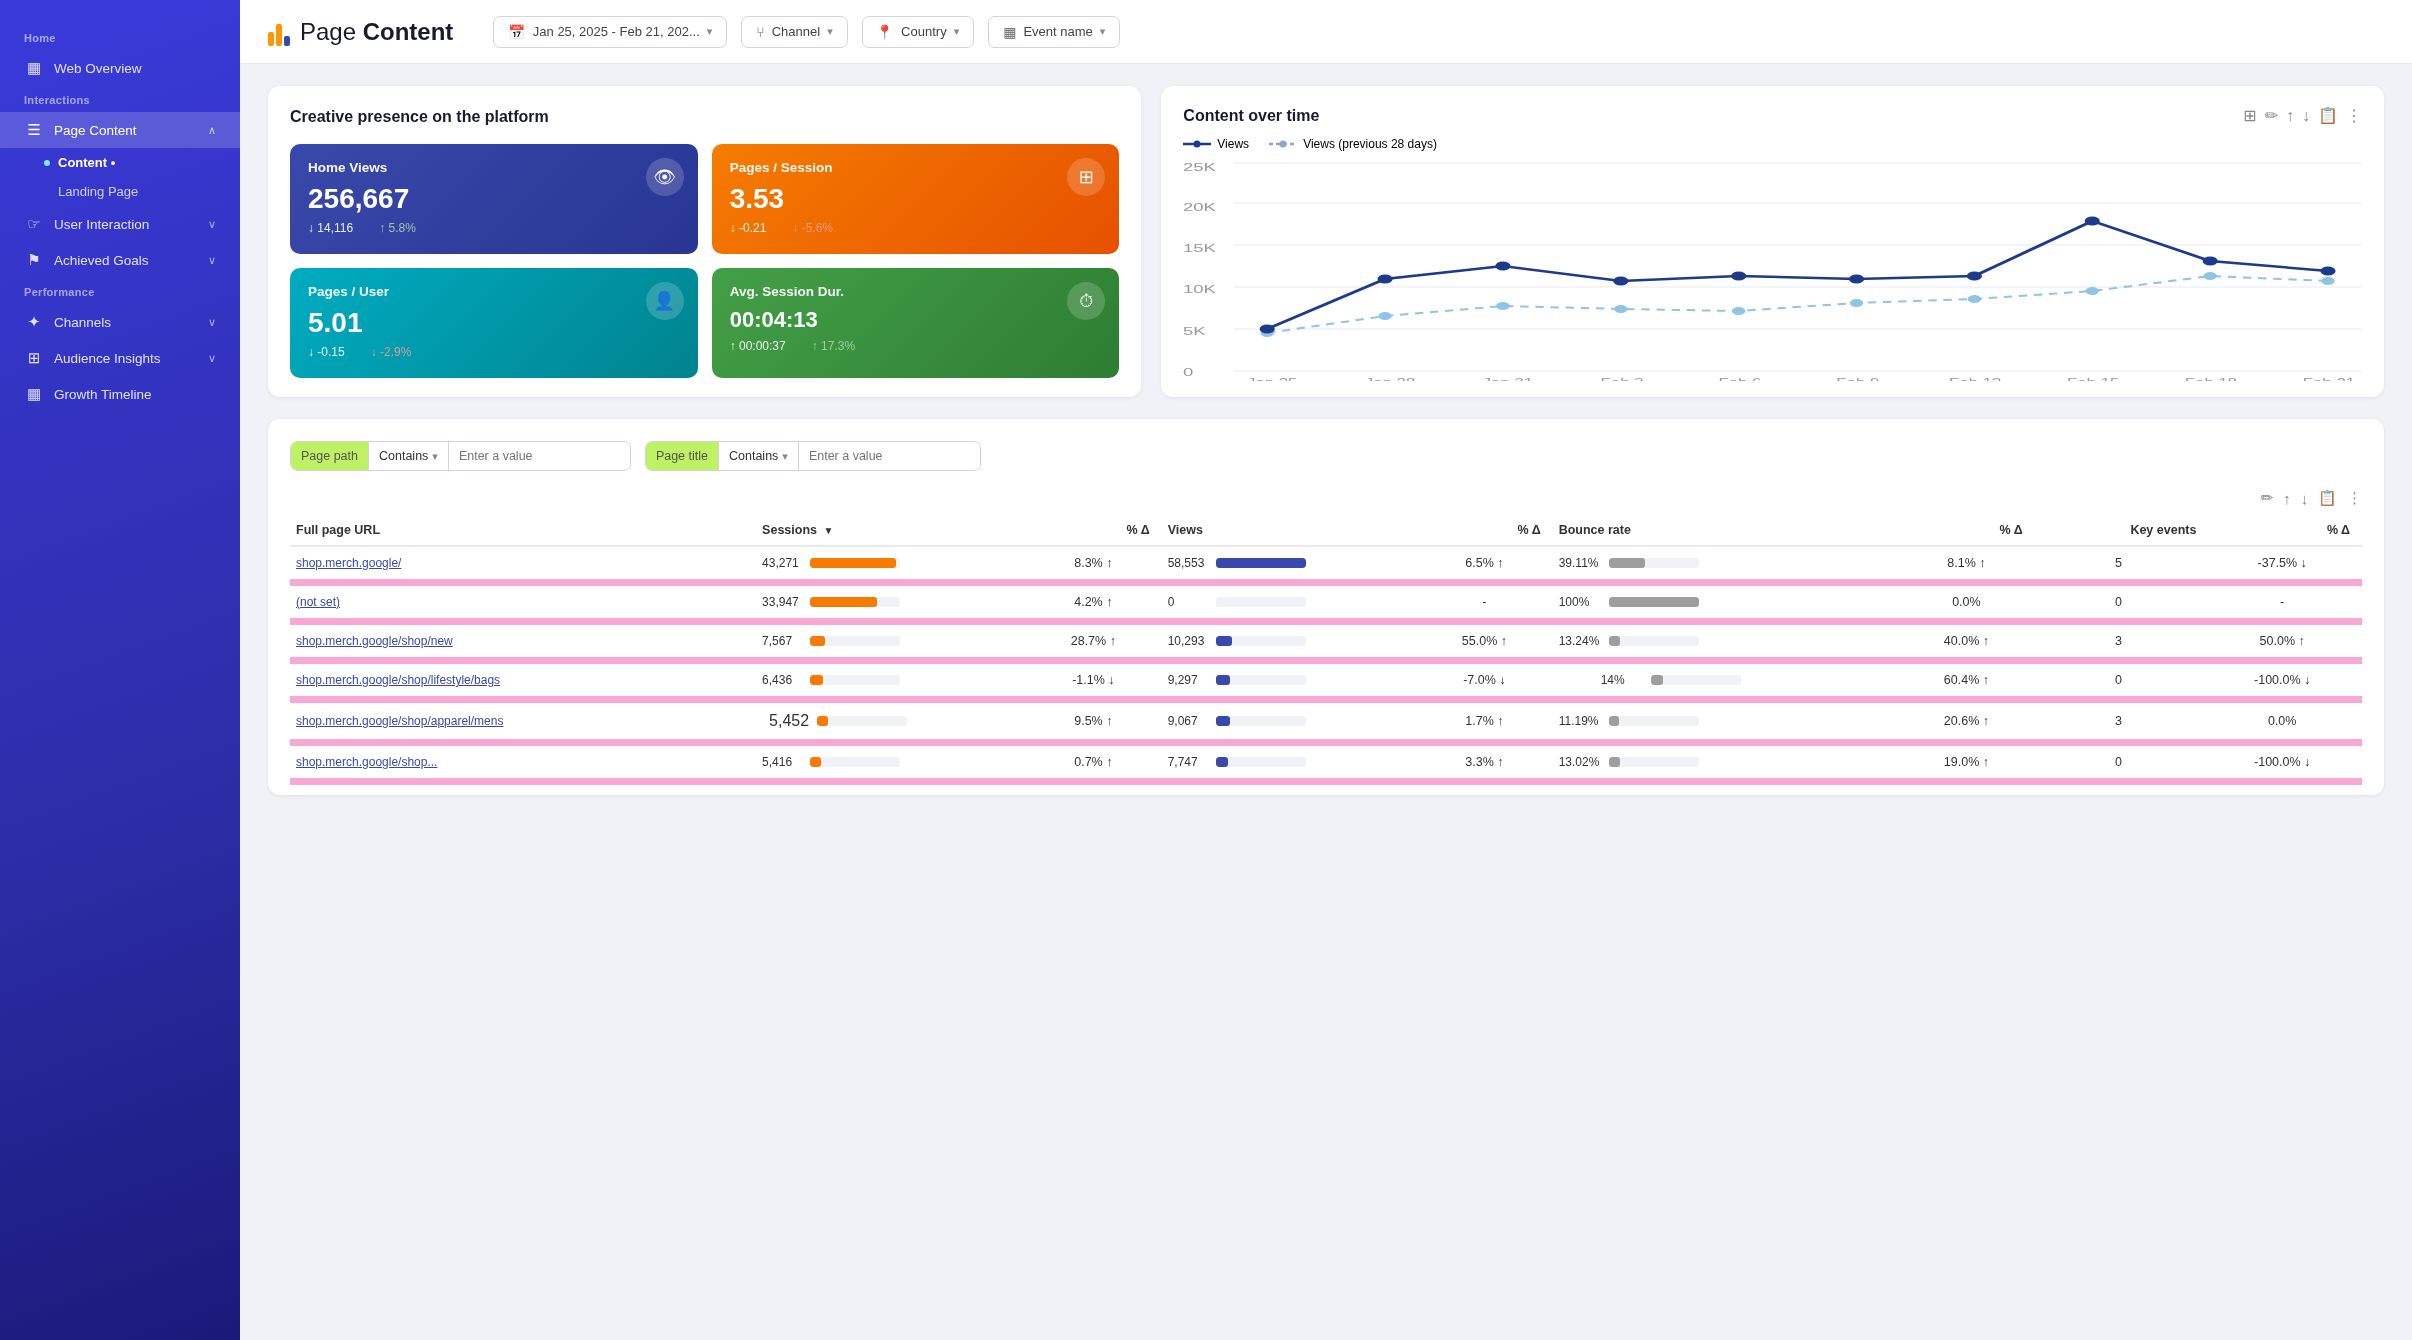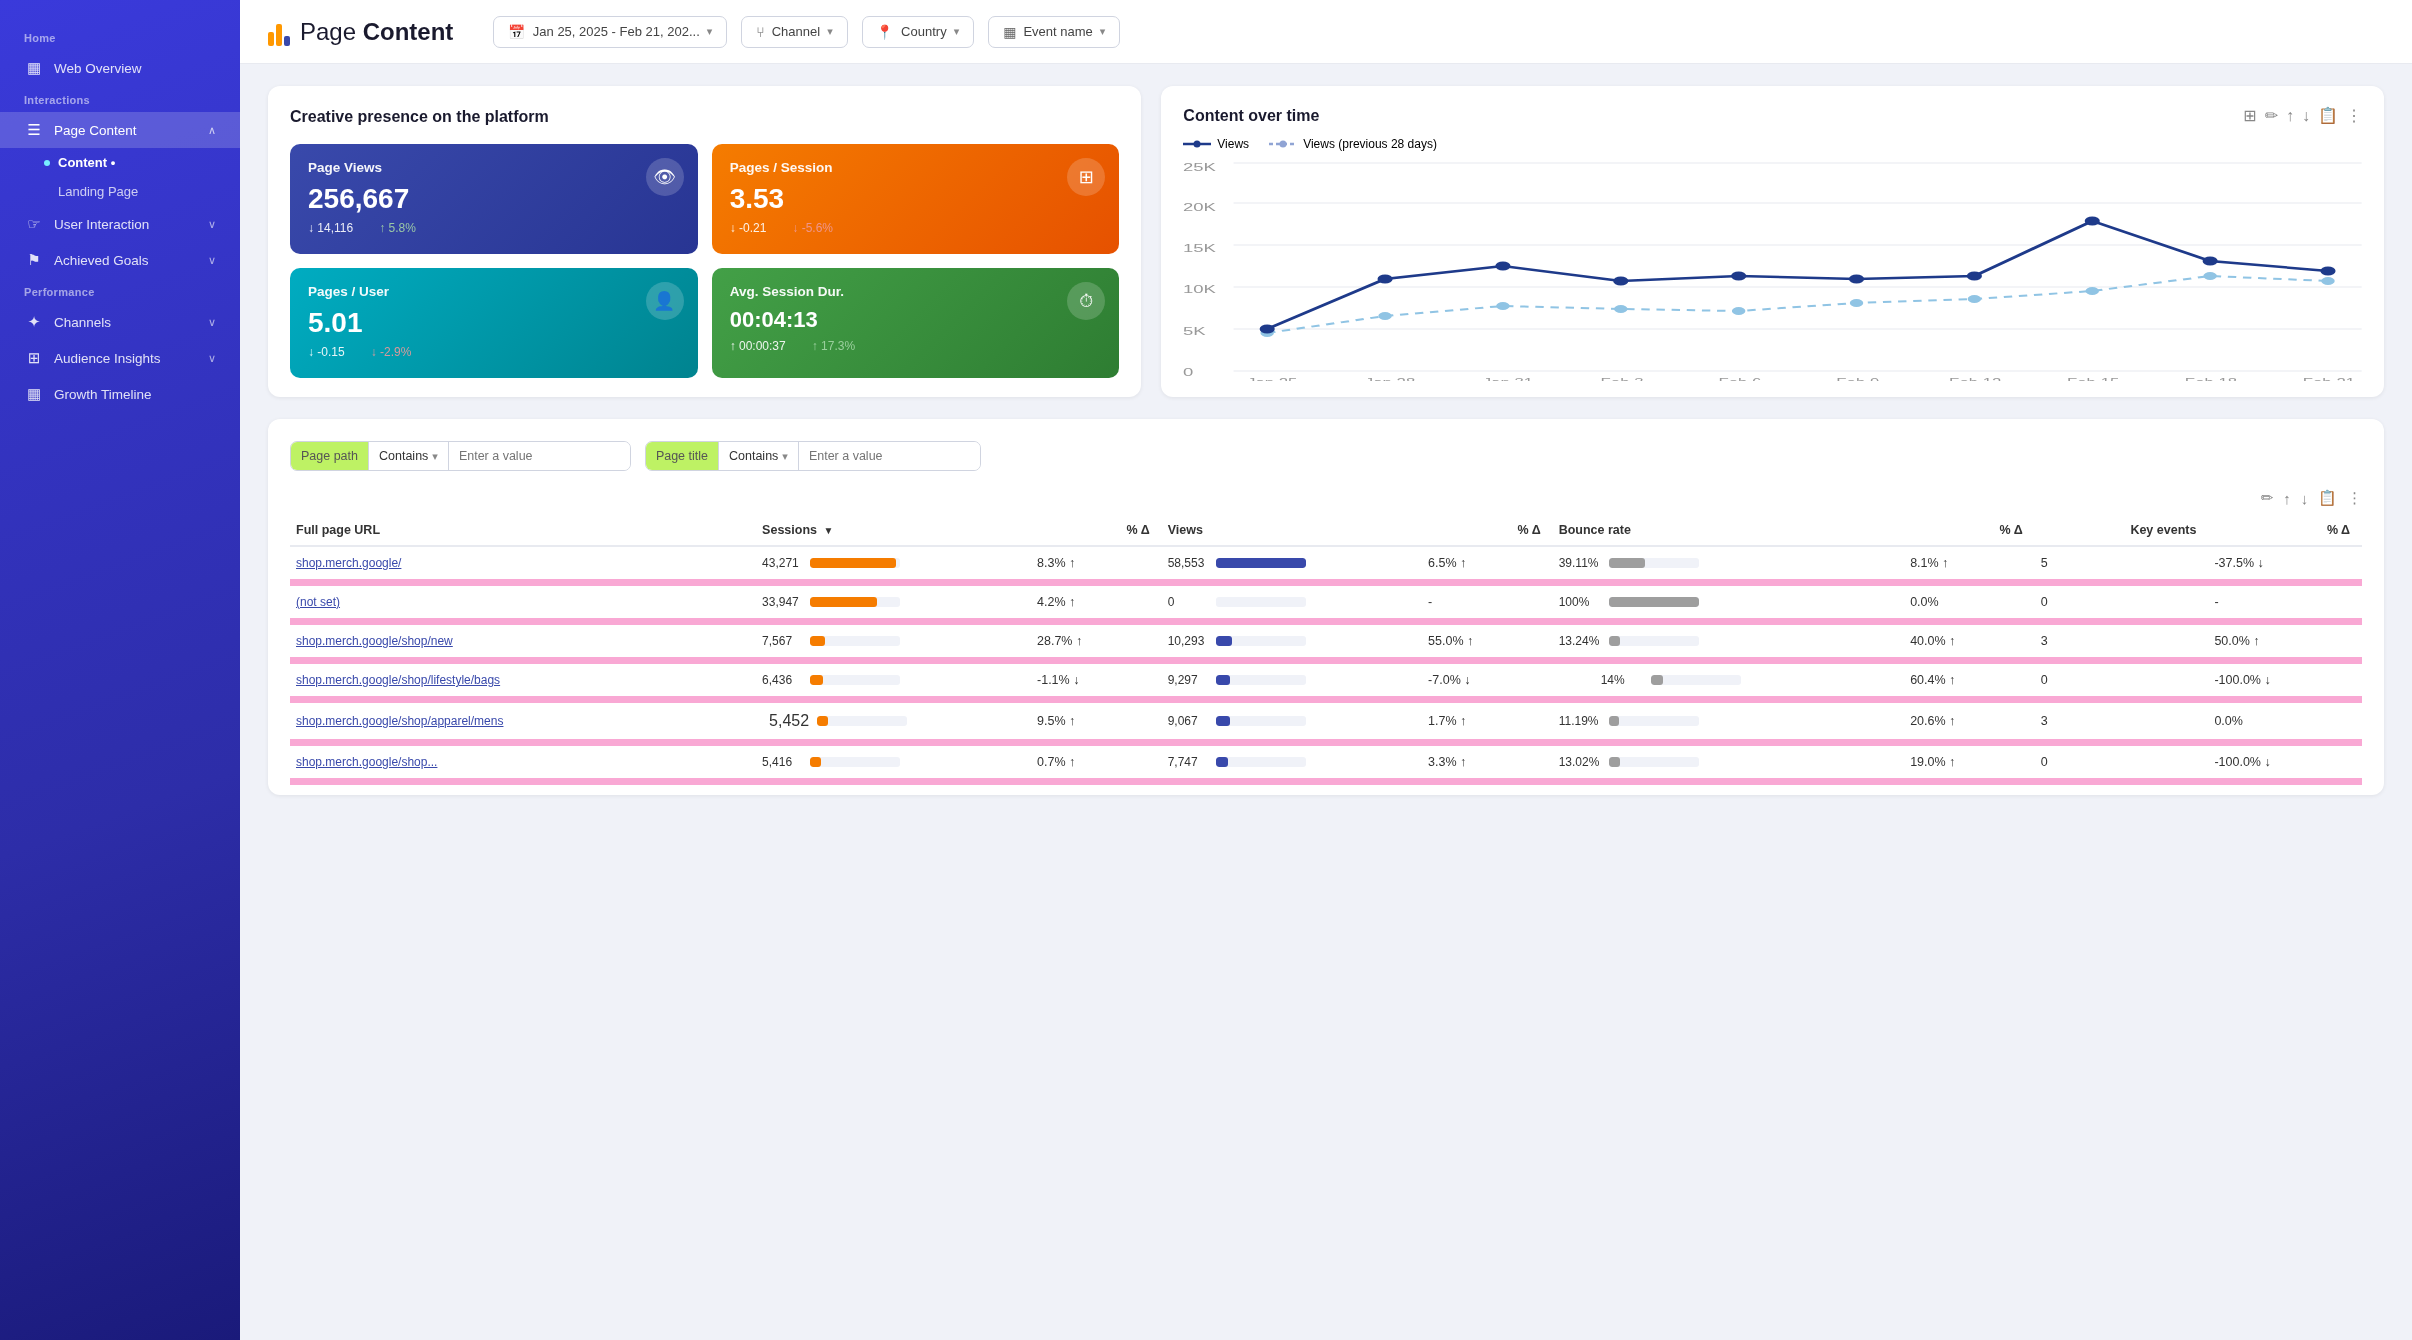--- a/index.html
+++ b/index.html
@@ -232,21 +232,21 @@
       white-space: nowrap;
     }
     .data-table th.right { text-align: right; }
     .data-table td {
       padding: 9px 12px 9px 6px;
       font-size: 12.5px;
       color: #333;
       border-bottom: 7px solid #f9a8d4;
       vertical-align: middle;
     }
-    .data-table td.right { text-align: left; }
+    .data-table td.right { text-align: center; }
     .url-link { color: #3949ab; text-decoration: underline; cursor: pointer; font-size: 12px; }
     .bar-wrap { display: flex; align-items: center; gap: 6px; }
     .bar-bg { height: 10px; border-radius: 3px; flex: 1; min-width: 60px; max-width: 90px; background: #f0f2f8; overflow: hidden; }
     .bar-fill { height: 100%; border-radius: 3px; }
     .bar-orange { background: #f57c00; }
     .bar-blue { background: #3949ab; }
     .bar-gray { background: #9e9e9e; }
     .up { color: #43a047; }
     .down { color: #e53935; }
     .neutral { color: #888; }
@@ -348,21 +348,21 @@
   <div class="content">
 
     <div class="top-section">
 
       <div class="metrics-card">
         <div class="metrics-card-title">Creative presence on the platform</div>
         <div class="metrics-grid">
 
           <div class="metric-tile blue">
             <div class="metric-tile-icon">👁</div>
-            <div class="metric-tile-label">Page Views</div>
+            <div class="metric-tile-label">Home Views</div>
             <div class="metric-tile-value">256,667</div>
             <div class="metric-tile-footer">
               <span class="delta">↓ 14,116</span>
               <span class="delta arrow-up">↑ 5.8%</span>
             </div>
           </div>
 
           <div class="metric-tile orange">
             <div class="metric-tile-icon">⊞</div>
             <div class="metric-tile-label">Pages / Session</div>

